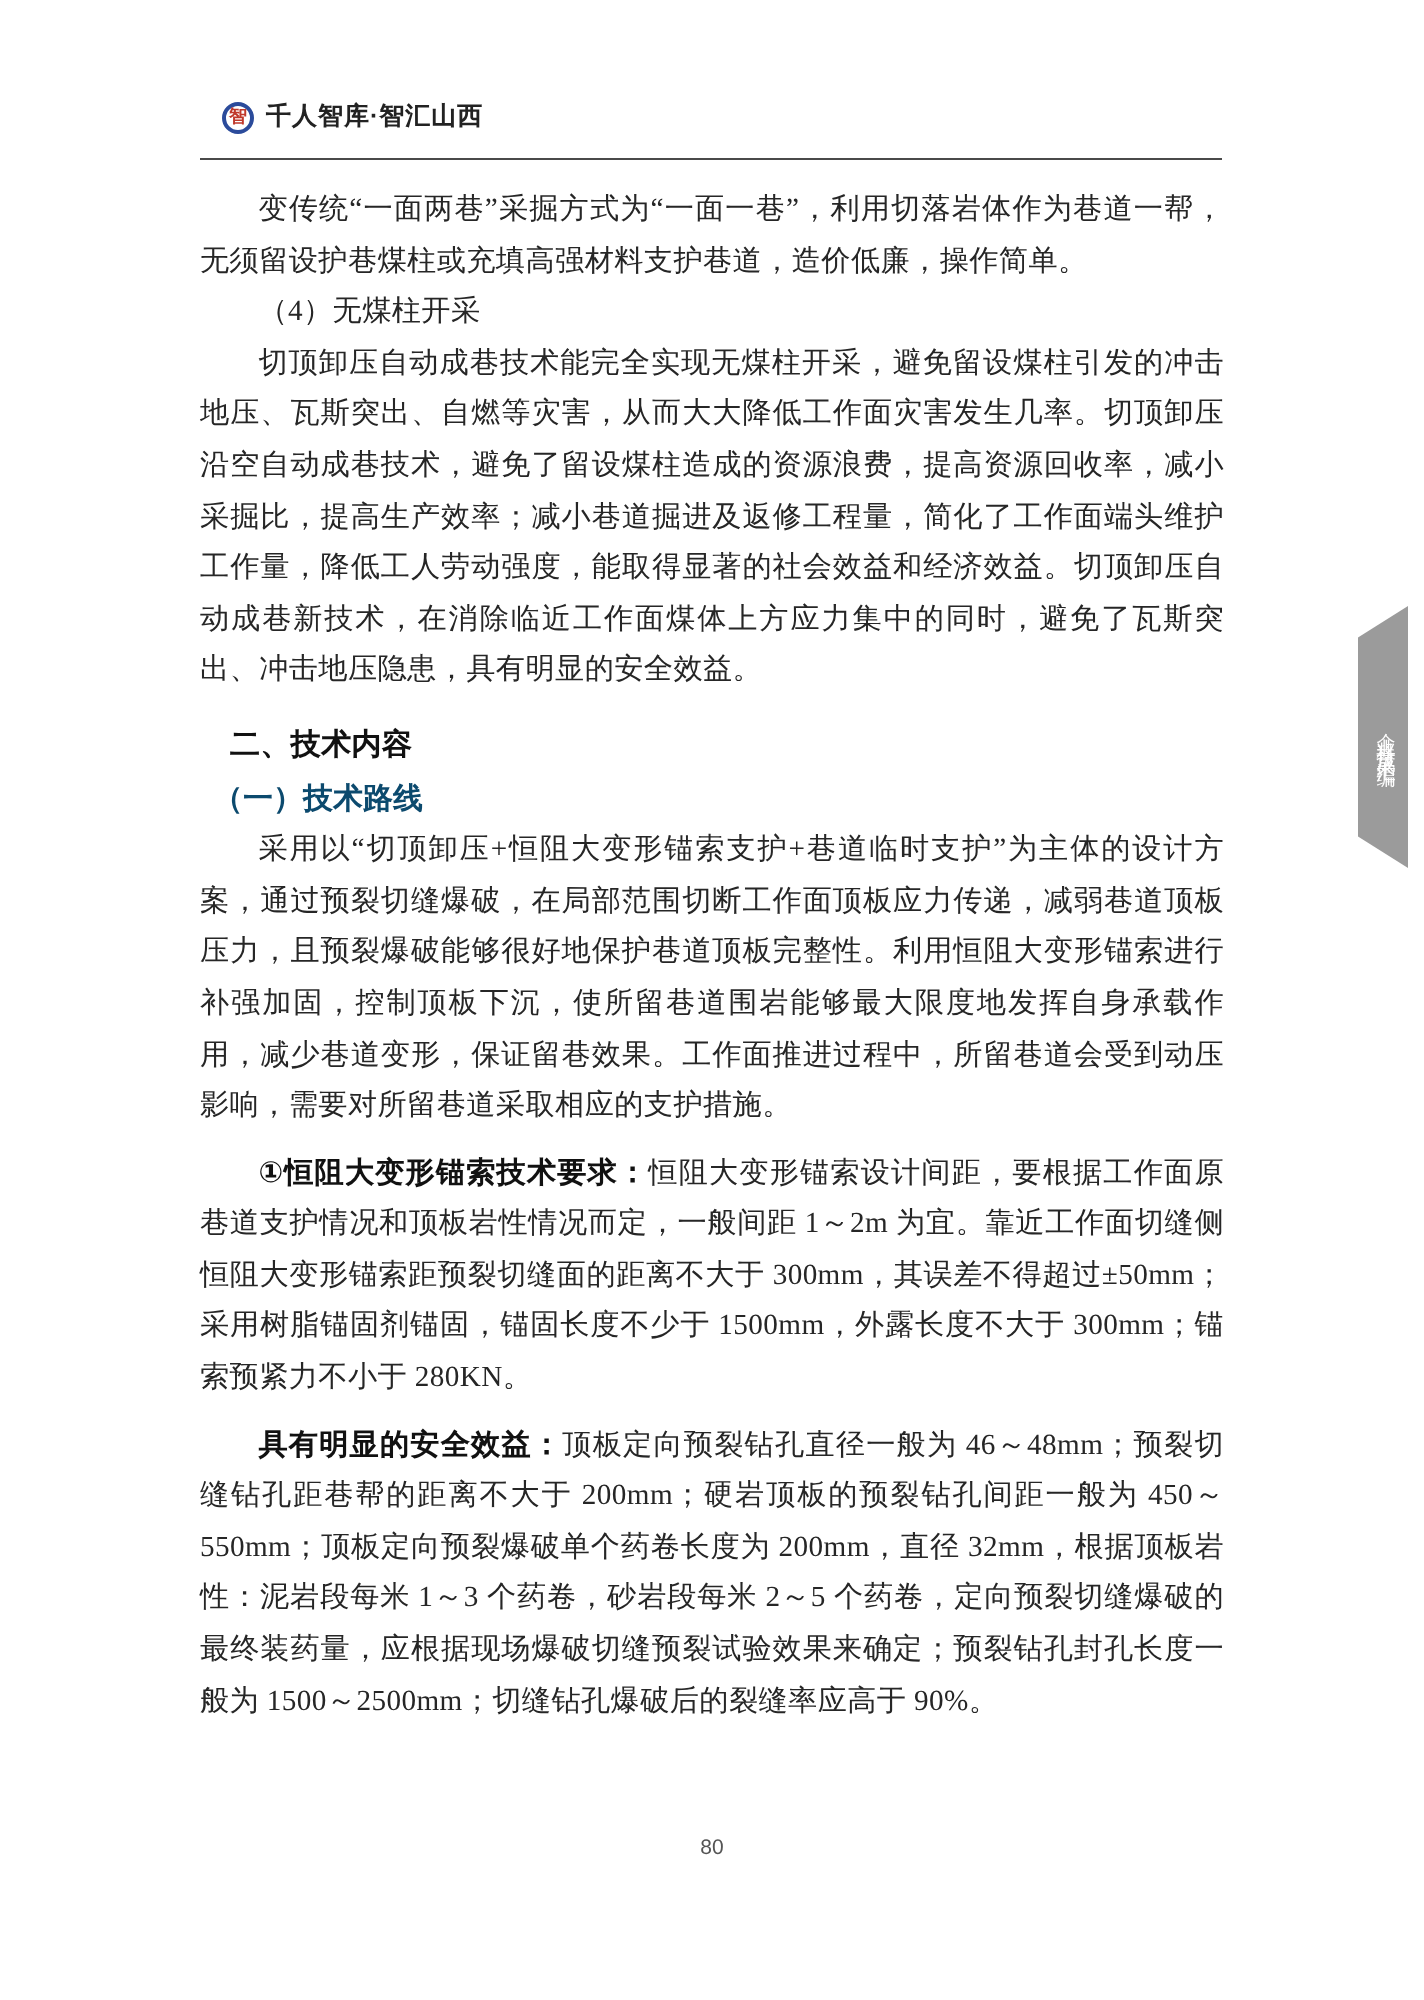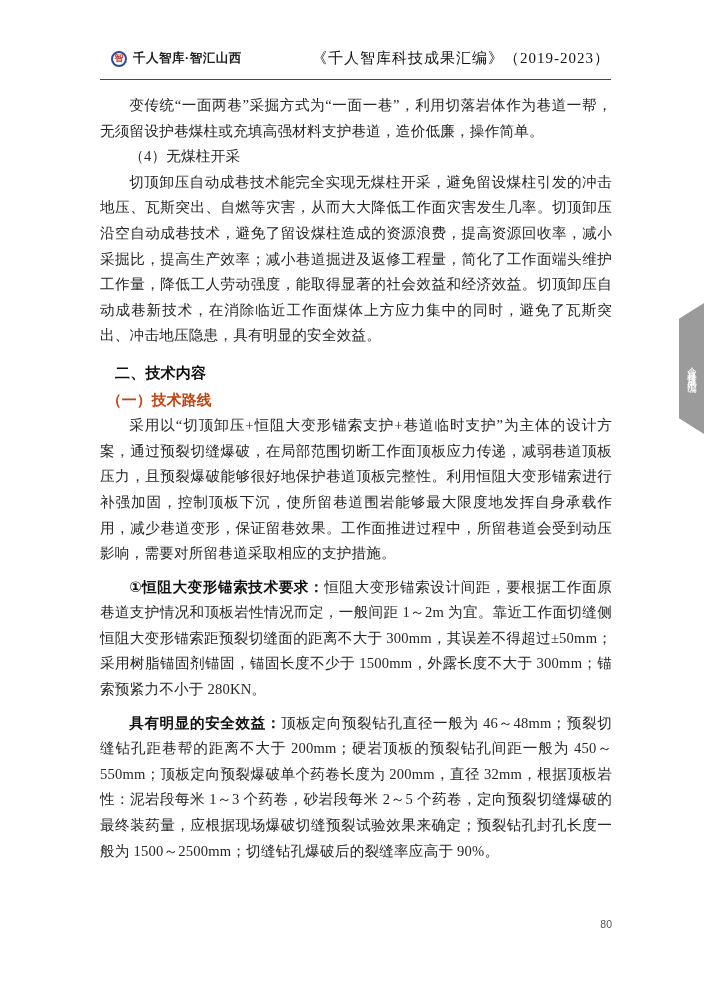--- a/index.html
+++ b/index.html
@@ -42,21 +42,21 @@
     text-align:justify; letter-spacing:0.2px;
   }
   .content p { margin:0; text-indent:2em; }
   .h-main {
     font-family:Liberation Sans, sans-serif;
     font-weight:bold; color:#111; text-indent:1em !important;
     margin-top:11px !important; font-size:15px;
   }
   .h-sub {
     font-family:"Liberation Sans","DejaVu Sans",sans-serif;
-    font-weight:bold; color:#c2410c; text-indent:0.45em !important;
+    font-weight:bold; color:#0c4a6e; text-indent:0.45em !important;
     margin-top:2px !important; font-size:14.8px;
   }
   .gap { margin-top:8px !important; }
   .gap2 { margin-top:10px !important; }
   b.runin {
     font-family:"Liberation Sans","DejaVu Sans",sans-serif;
     font-weight:bold; color:#111;
   }
   
   .side-tab {
@@ -65,35 +65,34 @@
     clip-path:polygon(100% 0, 100% 100%, 0 88%, 0 12%);
     display:flex; align-items:center; justify-content:center;
   }
   .side-tab span {
     writing-mode:vertical-rl; color:#ffffff; font-size:9.5px;
     letter-spacing:2.5px; font-family:"Liberation Sans","DejaVu Sans",sans-serif;
   }
   
   .page-num {
     position:absolute; left:100px; top:918px; width:512px;
-    text-align:right; font-size:10.5px; color:#555;
+    text-align:center; font-size:10.5px; color:#555;
     font-family:"Liberation Sans","DejaVu Sans",sans-serif;
   }
 </style>
 </head>
 <body>
 
 <div class="page">
 
   <div class="header">
     <div class="logo-wrap">
       <span class="logo-circle">智</span>
       <span class="logo-text">千人智库·智汇山西</span>
     </div>
-    <div class="header-title">《千人智库科技成果汇编》（2019-2023）</div>
   </div>
   <div class="header-rule"></div>
 
   <div class="content">
     <p>变传统“一面两巷”采掘方式为“一面一巷”，利用切落岩体作为巷道一帮，无须留设护巷煤柱或充填高强材料支护巷道，造价低廉，操作简单。</p>
     <p>（4）无煤柱开采</p>
     <p>切顶卸压自动成巷技术能完全实现无煤柱开采，避免留设煤柱引发的冲击地压、瓦斯突出、自燃等灾害，从而大大降低工作面灾害发生几率。切顶卸压沿空自动成巷技术，避免了留设煤柱造成的资源浪费，提高资源回收率，减小采掘比，提高生产效率；减小巷道掘进及返修工程量，简化了工作面端头维护工作量，降低工人劳动强度，能取得显著的社会效益和经济效益。切顶卸压自动成巷新技术，在消除临近工作面煤体上方应力集中的同时，避免了瓦斯突出、冲击地压隐患，具有明显的安全效益。</p>
     <p class="h-main">二、技术内容</p>
     <p class="h-sub">（一）技术路线</p>
     <p>采用以“切顶卸压+恒阻大变形锚索支护+巷道临时支护”为主体的设计方案，通过预裂切缝爆破，在局部范围切断工作面顶板应力传递，减弱巷道顶板压力，且预裂爆破能够很好地保护巷道顶板完整性。利用恒阻大变形锚索进行补强加固，控制顶板下沉，使所留巷道围岩能够最大限度地发挥自身承载作用，减少巷道变形，保证留巷效果。工作面推进过程中，所留巷道会受到动压影响，需要对所留巷道采取相应的支护措施。</p>

